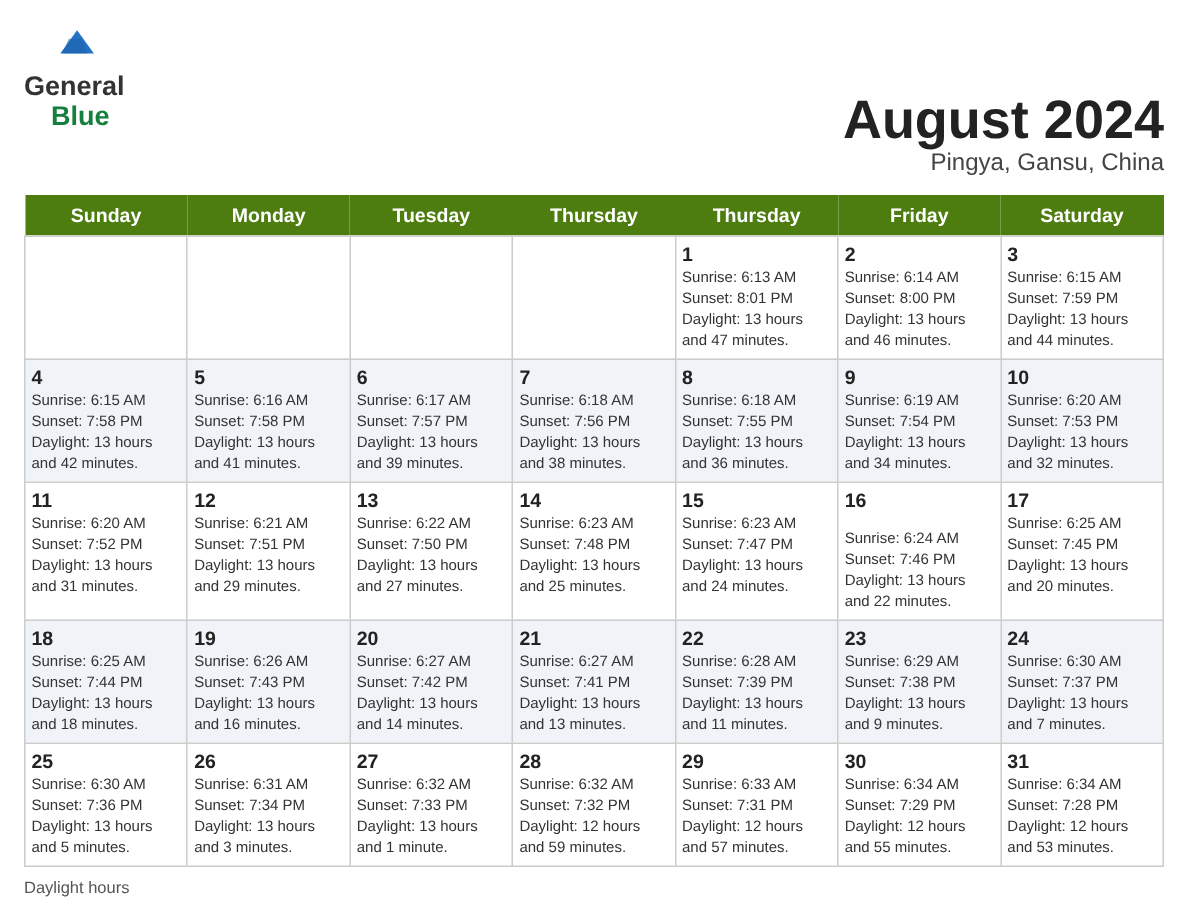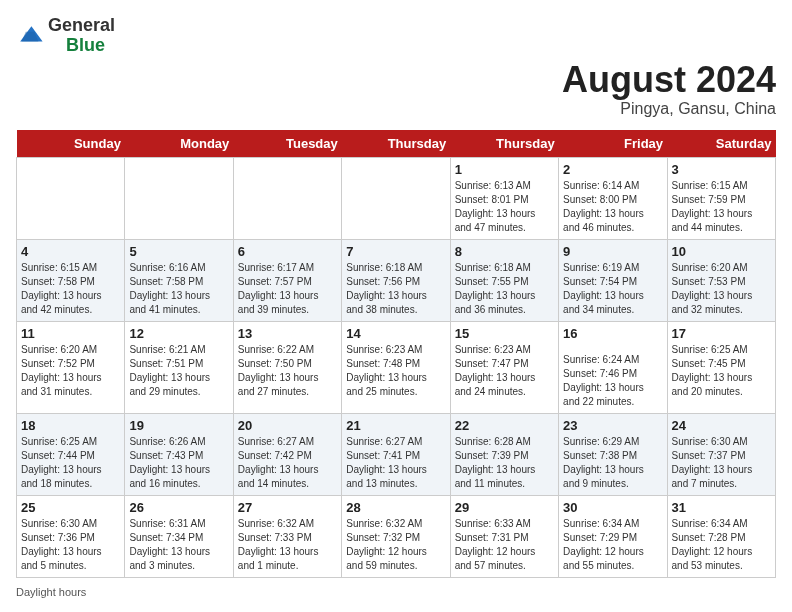--- a/index.html
+++ b/index.html
@@ -13,20 +13,21 @@
     .header {
       display: flex;
       justify-content: space-between;
       align-items: flex-start;
       margin-bottom: 12px;
     }
     .logo {
       display: flex;
       align-items: center;
       gap: 4px;
+      flex-direction: column;
     }
     .logo-text {
       font-size: 18px;
       font-weight: bold;
       line-height: 1.1;
     }
     .logo-text span.general { color: #333; }
     .logo-text span.blue { color: #15803d; margin-left: 18px; }
     .logo-icon {
       width: 28px;
@@ -46,24 +47,24 @@
       font-size: 16px;
       font-weight: normal;
       color: #444;
     }
     table {
       width: 100%;
       border-collapse: collapse;
       font-size: 11px;
     }
     thead tr th {
-      background-color: #b91c1c;
+      background-color: #4d7c0f;
       color: #fff;
       padding: 6px 4px;
-      text-align: right;
+      text-align: center;
       font-size: 13px;
       font-weight: bold;
     }
     tbody tr td {
       border: 1px solid #ccc;
       vertical-align: top;
       padding: 4px;
       height: 80px;
       width: 108px;
     }

